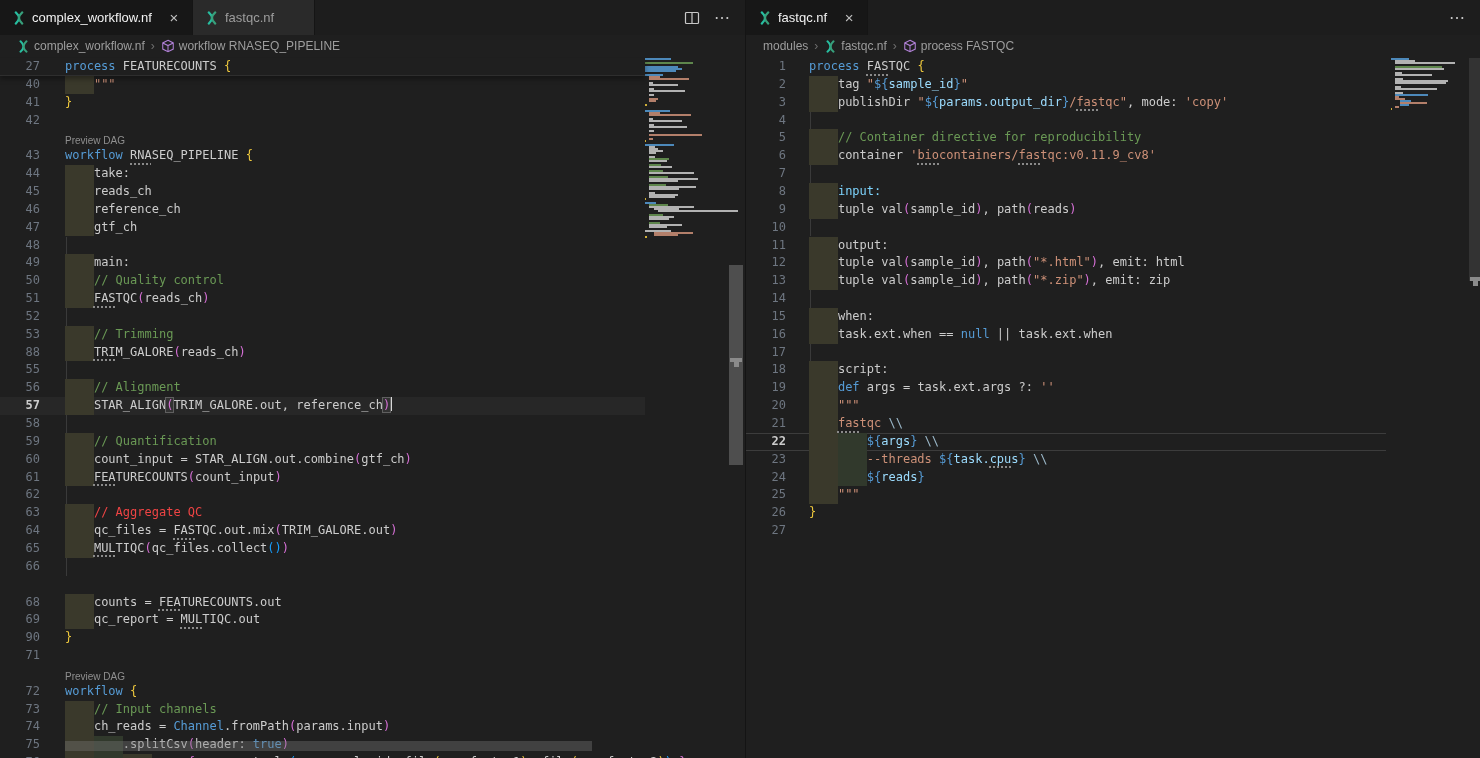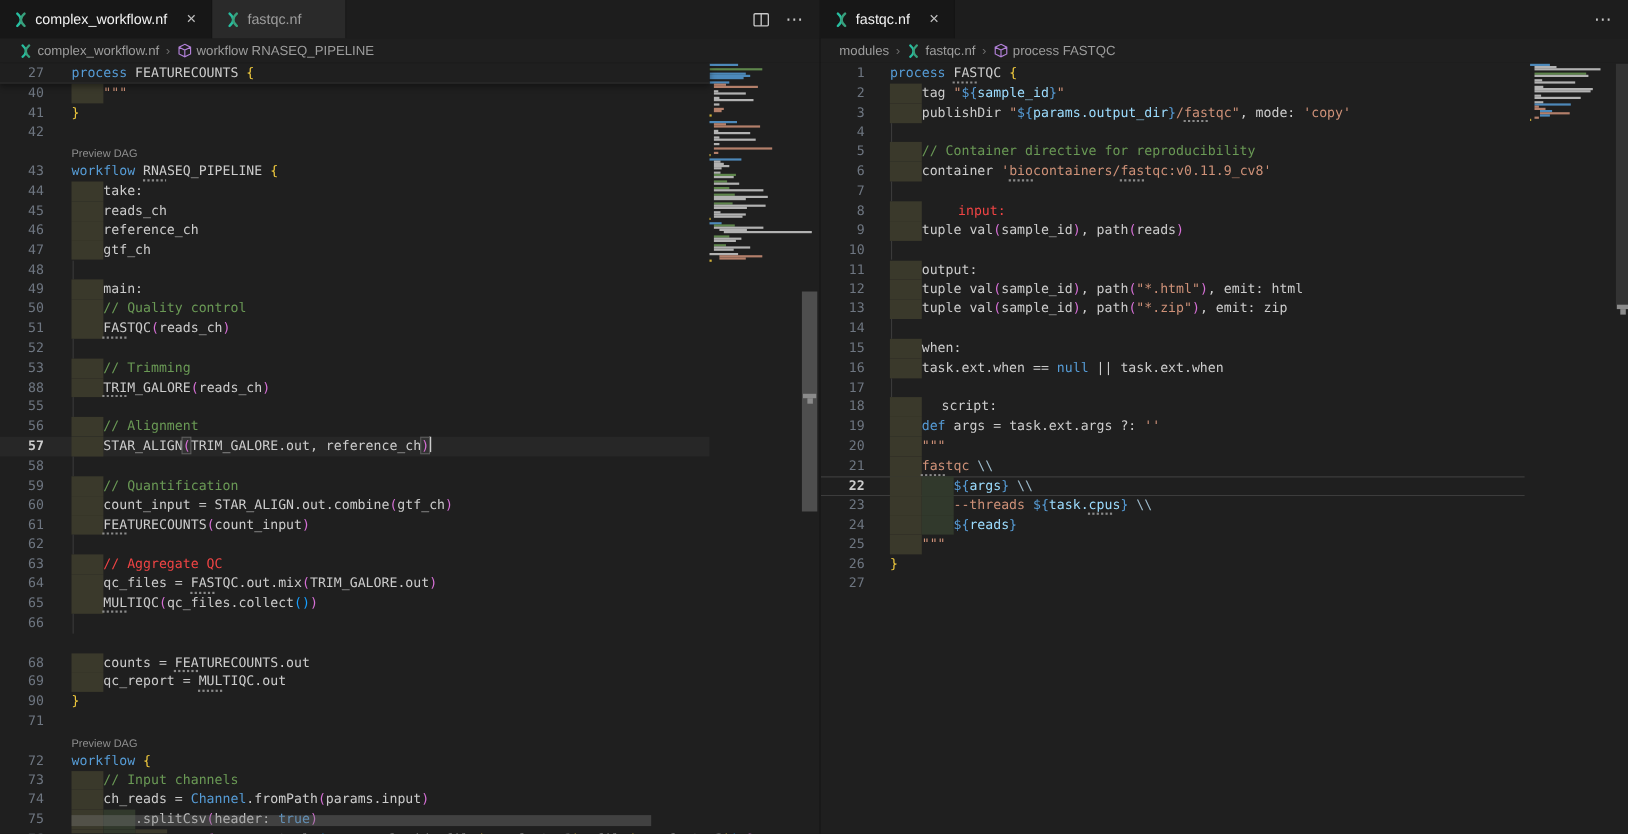--- a/index.html
+++ b/index.html
@@ -433,21 +433,21 @@
             <div class="code" style="left: 63px;"><span style="color: rgb(204, 204, 204);">    </span><span style="color: rgb(204, 204, 204);">container </span><span style="color: rgb(206, 145, 120);">'</span><span class="spell" style="color: rgb(206, 145, 120);">bio</span><span style="color: rgb(206, 145, 120);">containers</span><span style="color: rgb(206, 145, 120);">/</span><span class="spell" style="color: rgb(206, 145, 120);">fas</span><span style="color: rgb(206, 145, 120);">tqc</span><span style="color: rgb(206, 145, 120);">:v0.11.9_cv8'</span></div>
           </div>
           <div class="row" style="top: 108.1px; width: 640px; height: 17.85px;">
             <div class="num">7</div>
             <div class="guide" style="left: 64px;"></div>
             <div class="code" style="left: 63px;"></div>
           </div>
           <div class="row" style="top: 125.95px; width: 640px; height: 17.85px;">
             <div class="num">8</div>
             <div class="iblock" style="left: 63px; width: 28.906px; background: rgb(58, 57, 43);"></div>
-            <div class="code" style="left: 63px;"><span style="color: rgb(204, 204, 204);">    </span><span style="color: #ef4444; padding-left: 33px;">input:</span></div>
+            <div class="code" style="left: 63px;"><span style="color: rgb(204, 204, 204);">    </span><span style="color: #7dd3fc;">input:</span></div>
           </div>
           <div class="row" style="top: 143.8px; width: 640px; height: 17.85px;">
             <div class="num">9</div>
             <div class="iblock" style="left: 63px; width: 28.906px; background: rgb(58, 57, 43);"></div>
             <div class="code" style="left: 63px;"><span style="color: rgb(204, 204, 204);">    </span><span style="color: rgb(204, 204, 204);">tuple val</span><span style="color: rgb(214, 112, 214);">(</span><span style="color: rgb(204, 204, 204);">sample_id</span><span style="color: rgb(214, 112, 214);">)</span><span style="color: rgb(204, 204, 204);">, path</span><span style="color: rgb(214, 112, 214);">(</span><span style="color: rgb(204, 204, 204);">reads</span><span style="color: rgb(214, 112, 214);">)</span></div>
           </div>
           <div class="row" style="top: 161.65px; width: 640px; height: 17.85px;">
             <div class="num">10</div>
             <div class="guide" style="left: 64px;"></div>
             <div class="code" style="left: 63px;"></div>
@@ -483,21 +483,21 @@
             <div class="code" style="left: 63px;"><span style="color: rgb(204, 204, 204);">    </span><span style="color: rgb(204, 204, 204);">task.ext.when == </span><span style="color: rgb(86, 156, 214);">null</span><span style="color: rgb(204, 204, 204);"> || task.ext.when</span></div>
           </div>
           <div class="row" style="top: 286.6px; width: 640px; height: 17.85px;">
             <div class="num">17</div>
             <div class="guide" style="left: 64px;"></div>
             <div class="code" style="left: 63px;"></div>
           </div>
           <div class="row" style="top: 304.45px; width: 640px; height: 17.85px;">
             <div class="num">18</div>
             <div class="iblock" style="left: 63px; width: 28.906px; background: rgb(58, 57, 43);"></div>
-            <div class="code" style="left: 63px;"><span style="color: rgb(204, 204, 204);">    </span><span style="color: rgb(204, 204, 204); padding-left: 18px;">script:</span></div>
+            <div class="code" style="left: 63px;"><span style="color: rgb(204, 204, 204);">    </span><span style="color: rgb(204, 204, 204);">script:</span></div>
           </div>
           <div class="row" style="top: 322.3px; width: 640px; height: 17.85px;">
             <div class="num">19</div>
             <div class="iblock" style="left: 63px; width: 28.906px; background: rgb(58, 57, 43);"></div>
             <div class="code" style="left: 63px;"><span style="color: rgb(204, 204, 204);">    </span><span style="color: rgb(86, 156, 214);">def</span><span style="color: rgb(204, 204, 204);"> args = task.ext.args ?: </span><span style="color: rgb(206, 145, 120);">''</span></div>
           </div>
           <div class="row" style="top: 340.15px; width: 640px; height: 17.85px;">
             <div class="num">20</div>
             <div class="iblock" style="left: 63px; width: 28.906px; background: rgb(58, 57, 43);"></div>
             <div class="code" style="left: 63px;"><span style="color: rgb(204, 204, 204);">    </span><span style="color: rgb(206, 145, 120);">"""</span></div>

